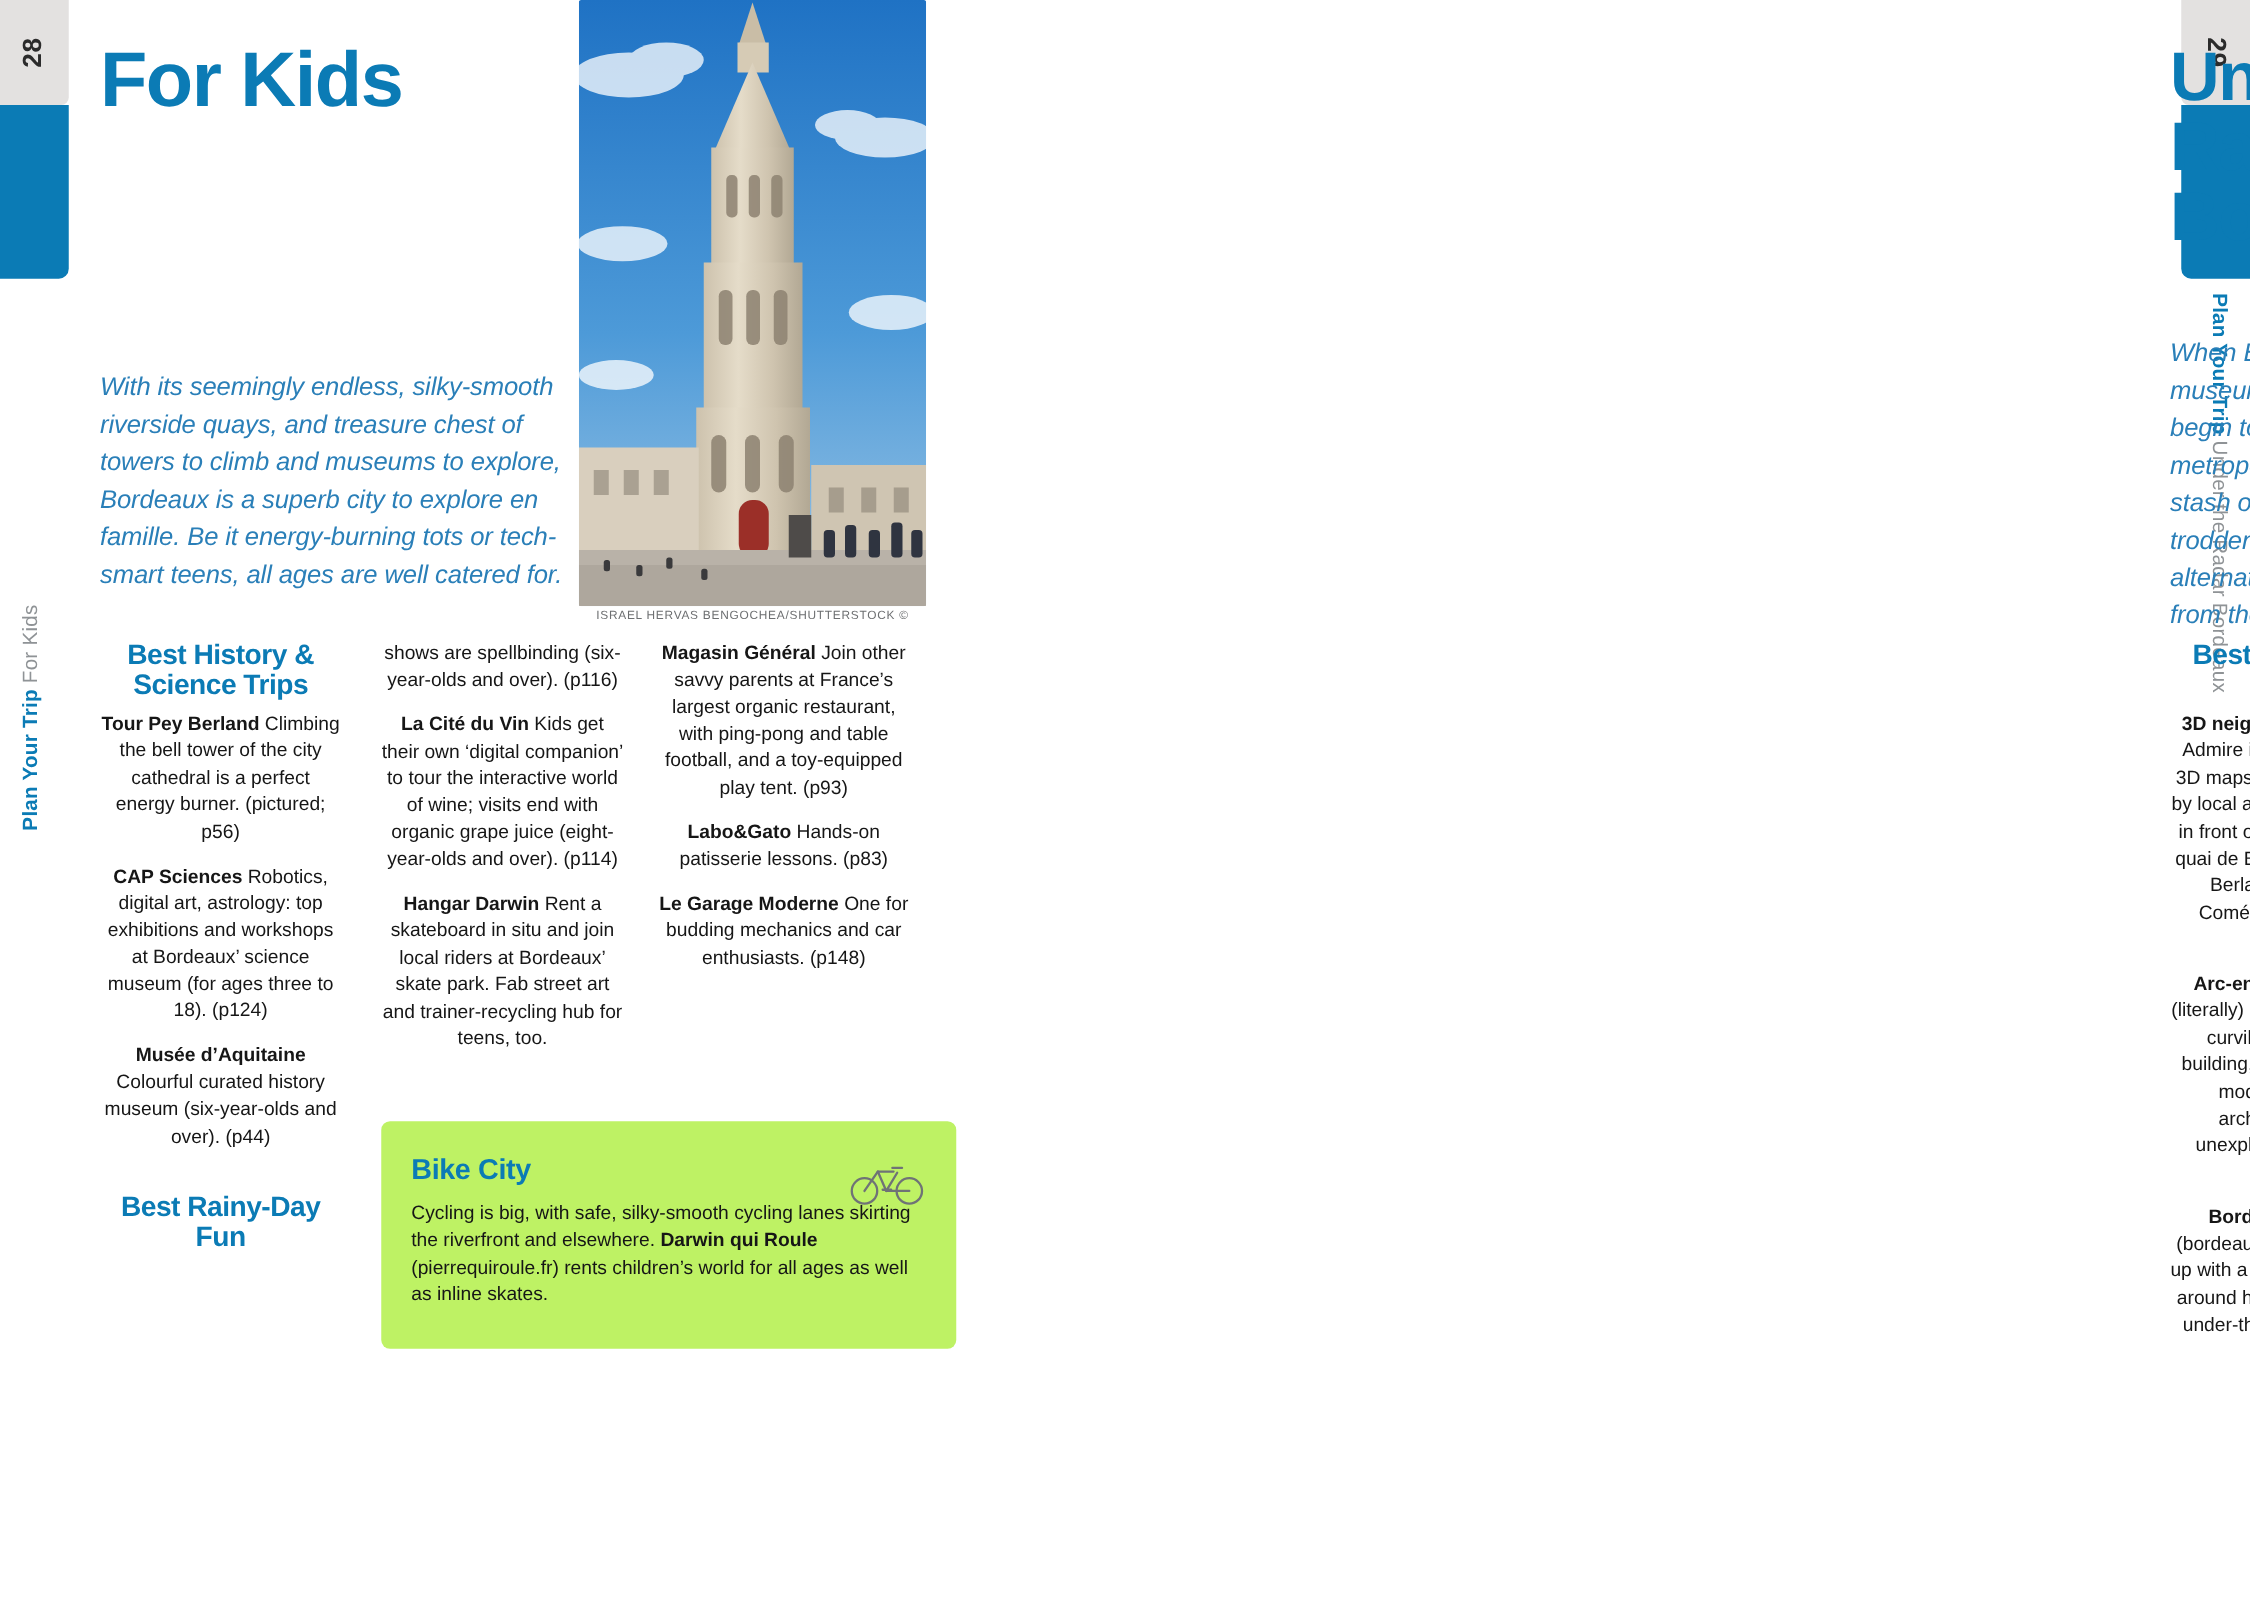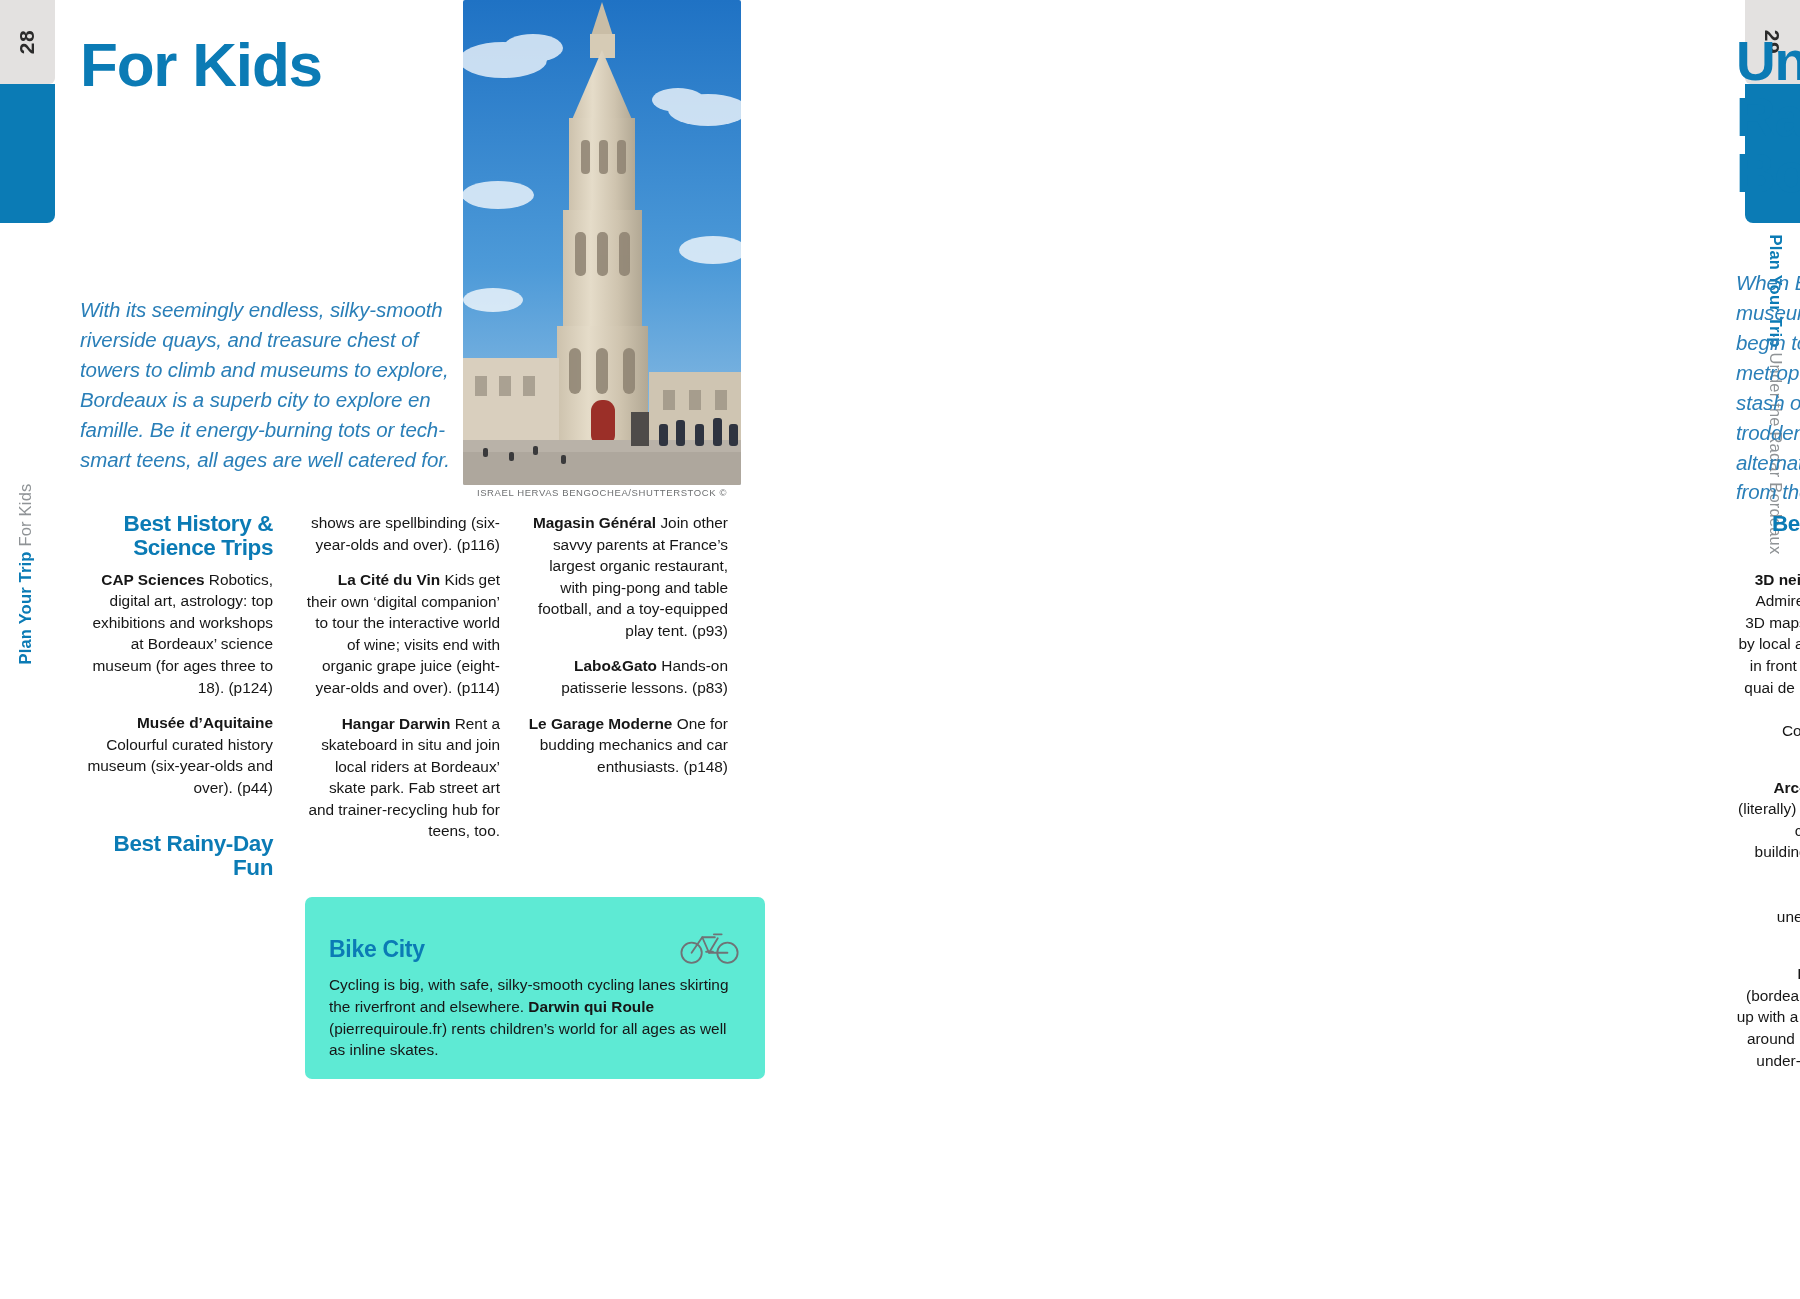--- a/index.html
+++ b/index.html
@@ -134,21 +134,21 @@
   #standfirst-left { left: 80px; top: 295px; width: 370px; }
   #standfirst-right { left: 836px; top: 268px; width: 355px; }
   .standfirst .nonitalic { font-style: normal; }
 
   
   .col {
     position: absolute;
     font-size: 15.4px;
     line-height: 1.40;
     color: #161616;
-    text-align: right;
+    text-align: center;
   }
   .sec-head {
     color: #0b7bb5;
     font-size: 22.5px;
     font-weight: 800;
     line-height: 1.06;
     letter-spacing: -.4px;
     margin: 0 0 9px 0;
   }
   .sec-head.spaced { margin-top: 34px; }
@@ -158,23 +158,23 @@
   
   #c1 { left: 80px;  top: 512px; width: 193px; }
   #c2 { left: 304px; top: 512px; width: 196px; }
   #c3 { left: 526px; top: 512px; width: 202px; }
   
   #c4 { left: 836px;  top: 512px; width: 200px; }
 
   
   .feature-box {
     position: absolute;
-    background: #5eead4;
+    background: #bef264;
     border-radius: 7px;
-    padding: 40px 28px 26px 24px;
+    padding: 26px 28px 26px 24px;
     box-sizing: border-box;
   }
   #box-bike { left: 305px; top: 897px; width: 460px; height: 182px; }
 
   .box-title {
     color: #0b7bb5;
     font-size: 23px;
     font-weight: 800;
     line-height: 1.08;
     letter-spacing: -.3px;
@@ -291,20 +291,21 @@
       </svg>
     </div>
     <div class="credit" id="credit-left">ISRAEL HERVAS BENGOCHEA/SHUTTERSTOCK ©</div>
 
     <div class="standfirst" id="standfirst-left">
       <span>With its seemingly endless, silky-smooth riverside quays, and treasure chest of towers to climb and museums to explore, Bordeaux is a superb city to explore </span><span class="nonitalic" style="font-style:normal"><i>en famille</i></span><span>. Be it energy-burning tots or tech-smart teens, all ages are well catered for.</span>
     </div>
 
     <div class="col" id="c1">
       <h2 class="sec-head">Best History &amp; Science Trips</h2>
+      <p class="entry"><b>Tour Pey Berland</b><span> Climbing the bell tower of the city cathedral is a perfect energy burner. (pictured; p56)</span></p>
       <p class="entry"><b>CAP Sciences</b><span> Robotics, digital art, astrology: top exhibitions and workshops at Bordeaux’ science museum (for ages three to 18). (p124)</span></p>
       <p class="entry"><b>Musée d’Aquitaine</b><span> Colourful curated history museum (six-year-olds and over). (p44)</span></p>
 
       <h2 class="sec-head spaced">Best Rainy-Day Fun</h2>
     </div>
 
     <div class="col" id="c2">
       <p class="entry">shows are spellbinding (six-year-olds and over). (p116)</p>
       <p class="entry"><b>La Cité du Vin</b><span> Kids get their own ‘digital companion’ to tour the interactive world of wine; visits end with organic grape juice (eight-year-olds and over). (p114)</span></p>
       <p class="entry"><b>Hangar Darwin</b><span> Rent a skateboard in situ and join local riders at Bordeaux’ skate park. Fab street art and trainer-recycling hub for teens, too.</span></p>

